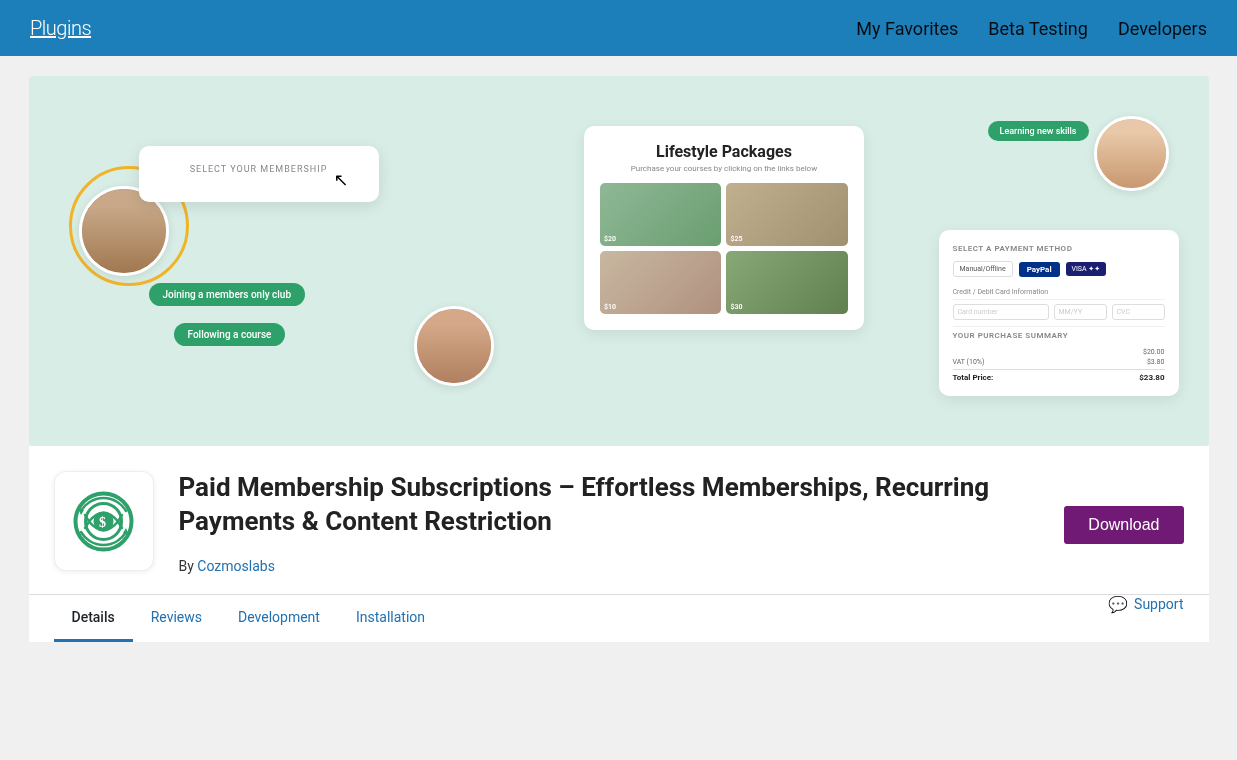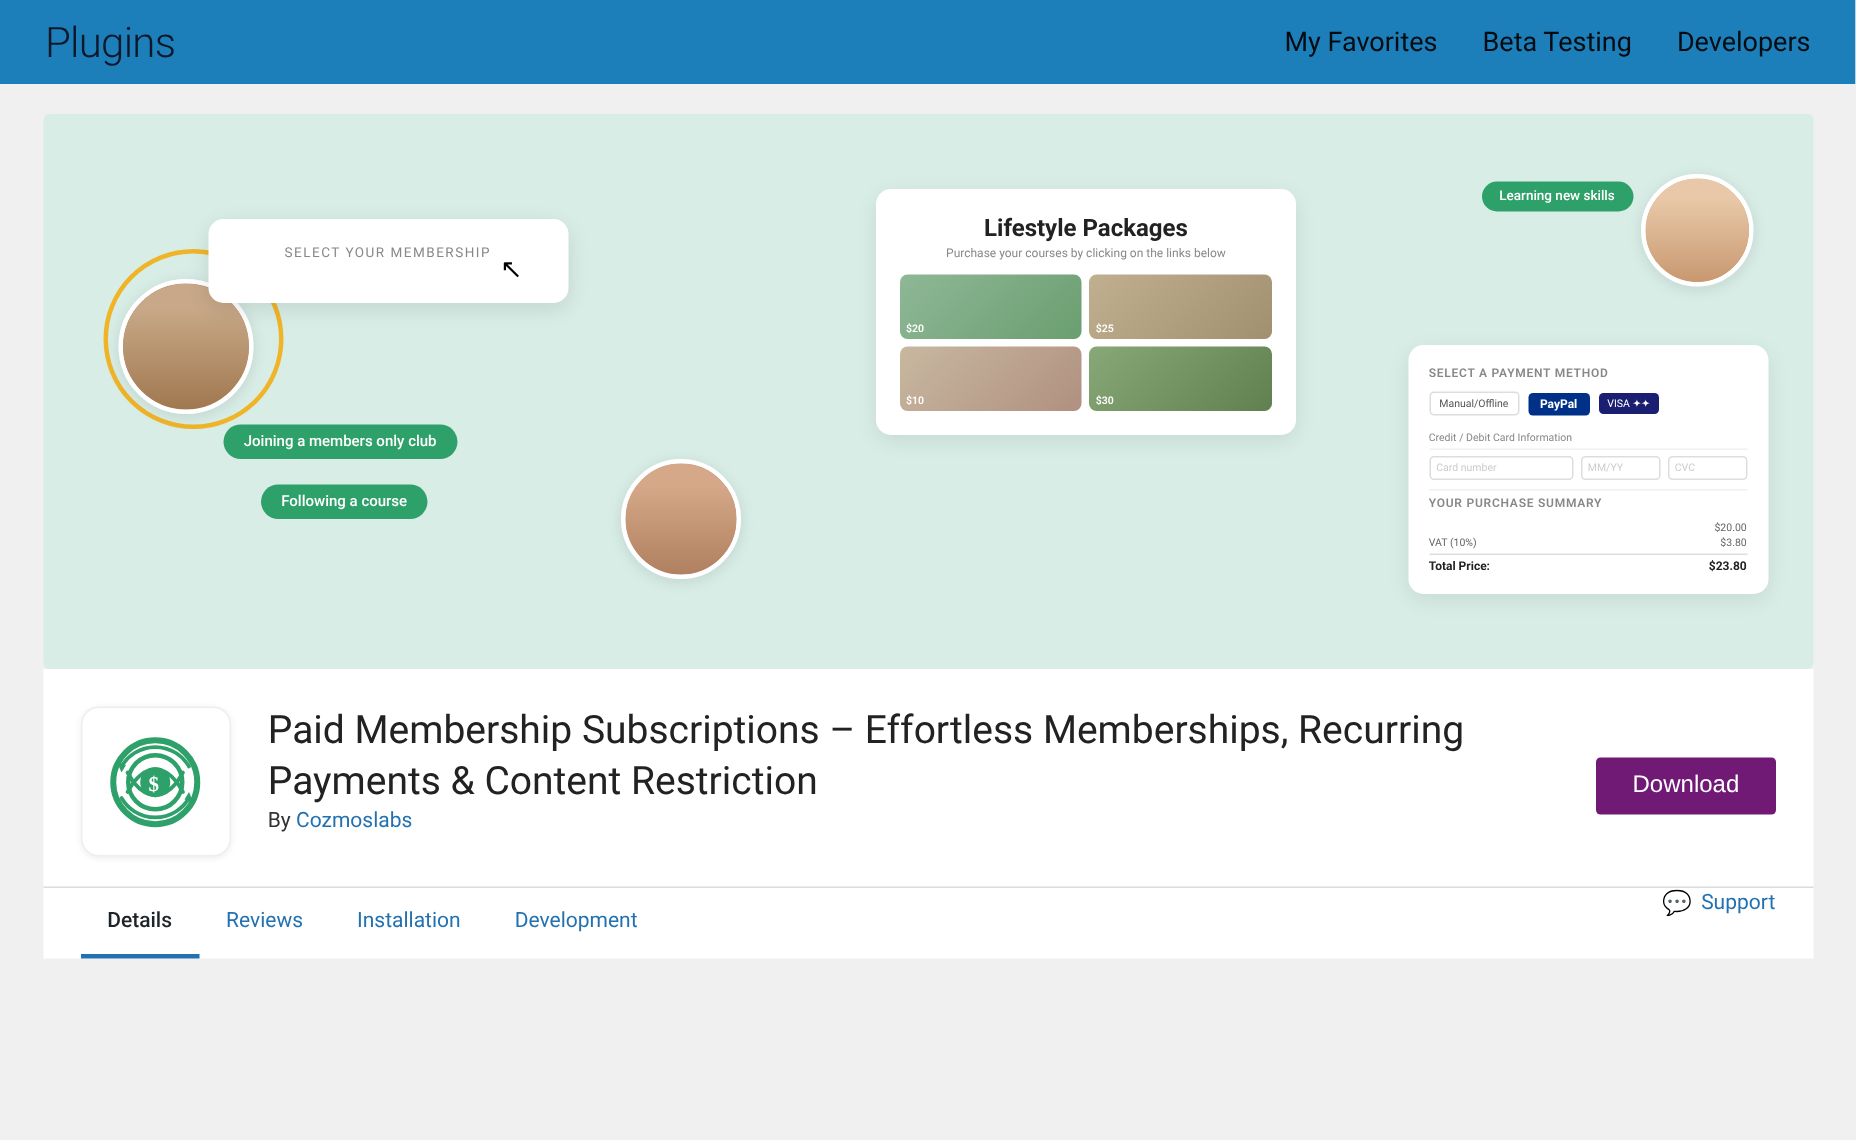--- a/index.html
+++ b/index.html
@@ -8,24 +8,25 @@
     
     .header {
       background: #1d7fb9;
       padding: 0 30px;
       height: 56px;
       display: flex;
       align-items: center;
       gap: 40px;
     }
     .header-title {
-      color: #0f172a;
-      font-size: 28px;
+      color: #ffffff;
+      font-size: 20px;
       font-weight: 300;
       letter-spacing: -0.5px;
+      text-decoration: underline;
     }
     .header-nav {
       display: flex;
       gap: 30px;
       margin-left: auto;
       align-items: center;
     }
     .header-nav a {
       color: #000000;
       text-decoration: none;
@@ -252,21 +253,21 @@
       margin-bottom: 10px;
     }
     .image-grid {
       display: grid;
       grid-template-columns: 1fr 1fr;
       gap: 5px;
     }
     .img-placeholder {
       border-radius: 5px;
       background: #c8d8c0;
-      height: 43px;
+      height: 63px;
       position: relative;
       overflow: hidden;
     }
     .img-placeholder:nth-child(1) { background: linear-gradient(135deg, #8fb896, #6a9e70); }
     .img-placeholder:nth-child(2) { background: linear-gradient(135deg, #c0b090, #a09070); }
     .img-placeholder:nth-child(3) { background: linear-gradient(135deg, #c8b8a0, #b09080); }
     .img-placeholder:nth-child(4) { background: linear-gradient(135deg, #88a878, #608050); }
     .img-price {
       position: absolute;
       bottom: 3px;
@@ -412,24 +413,24 @@
     }
     .plugin-icon svg {
       width: 65px;
       height: 65px;
     }
     .plugin-meta {
       flex: 1;
     }
     .plugin-name {
       font-size: 26px;
-      font-weight: 400;
+      font-weight: 700;
       color: #222;
       line-height: 1.3;
-      margin-bottom: 0;
+      margin-bottom: 19px;
     }
     .plugin-author {
       font-size: 14px;
       color: #333;
     }
     .plugin-author a {
       color: #2271b1;
       text-decoration: none;
     }
     .download-btn {
@@ -601,21 +602,21 @@
           <span>By</span>&nbsp;<a href="#">Cozmoslabs</a>
         </p>
       </div>
       <button class="download-btn">Download</button>
     </div>
   </div>
 
   <div class="plugin-tabs">
     <a class="tab-link active">Details</a>
     <a class="tab-link">Reviews</a>
+    <a class="tab-link">Development</a>
     <a class="tab-link">Installation</a>
-    <a class="tab-link">Development</a>
     <a class="support-link">
       <span class="support-icon">💬</span>
       <span>Support</span>
     </a>
   </div>
 
 </div>
 
 </body></html>

